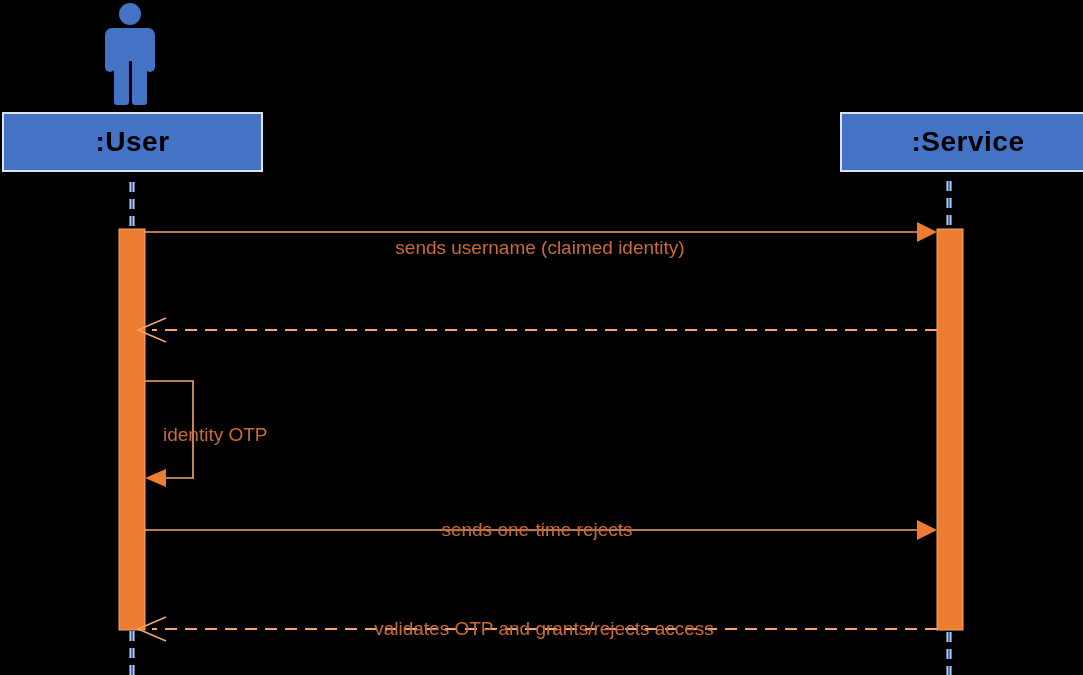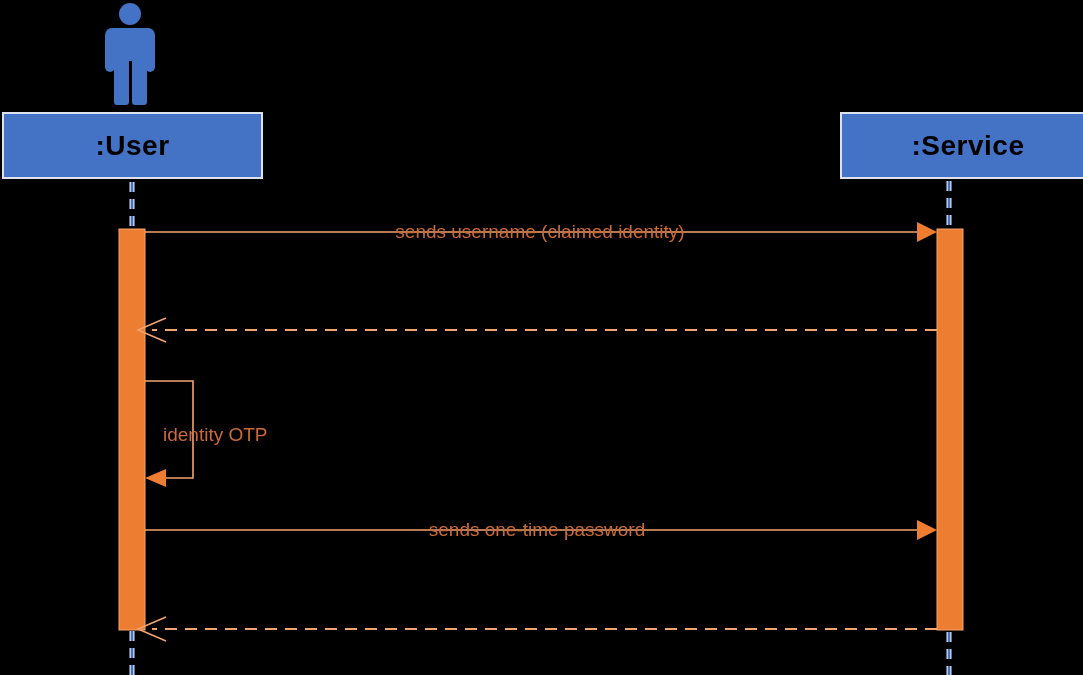--- a/index.html
+++ b/index.html
@@ -7,21 +7,21 @@
     position:relative;
     width:1083px;height:675px;
     background:var(--background,#000);
     overflow:hidden;
     font-family:"Liberation Sans", sans-serif;
   }
   .stage svg{position:absolute;left:0;top:0;}
   
   .head-box{
     position:absolute;
-    height:67px;
+    height:60px;
     background:var(--box-fill,#4472C4);
     border:2px solid var(--box-border,#DCE3EF);
     box-sizing:border-box;
     display:flex;align-items:center;justify-content:center;
   }
   .head-box .title{
     color:var(--box-title,#000);
     font-size:28px;font-weight:700;
     letter-spacing:0.5px;
   }
@@ -104,17 +104,18 @@
     </g>
   </svg>
 
   <div class="head-box box-user">
     <span class="title">:User</span>
   </div>
   <div class="head-box box-service">
     <span class="title">:Service</span>
   </div>
 
-  <div class="msg-label" style="left:540px;top:232px;">sends username (claimed identity)</div>
+  <div class="msg-label" style="left:540px;top:248px;">sends username (claimed identity)</div>
   <div class="msg-label left-aligned" style="left:163px;top:435px;">identity OTP</div>
-  <div class="msg-label" style="left:537px;top:530px;">sends one-time password</div>
+  <div class="msg-label" style="left:537px;top:530px;">sends one-time rejects</div>
+  <div class="msg-label" style="left:544px;top:629px;">validates OTP and grants/rejects access</div>
 
 </div>
 
 </body></html>

